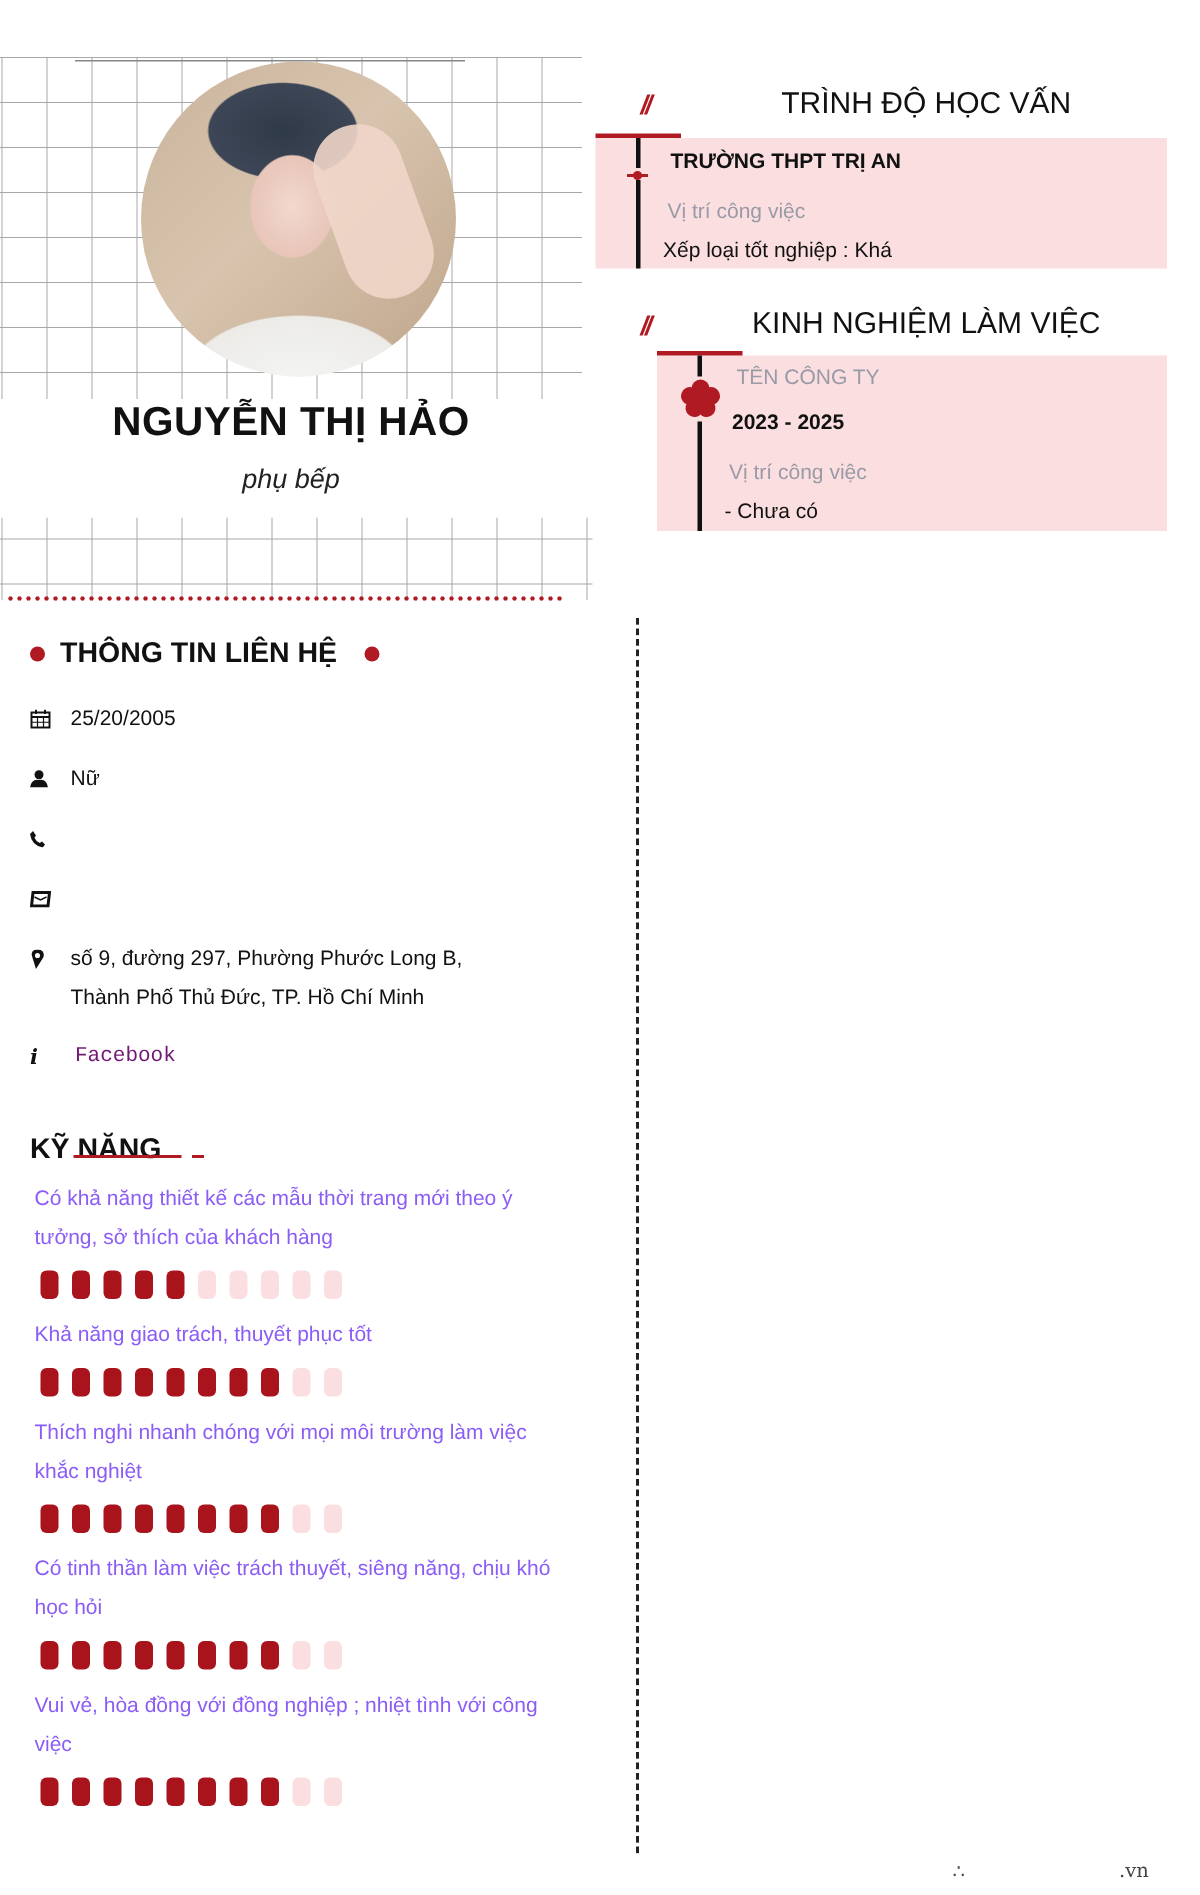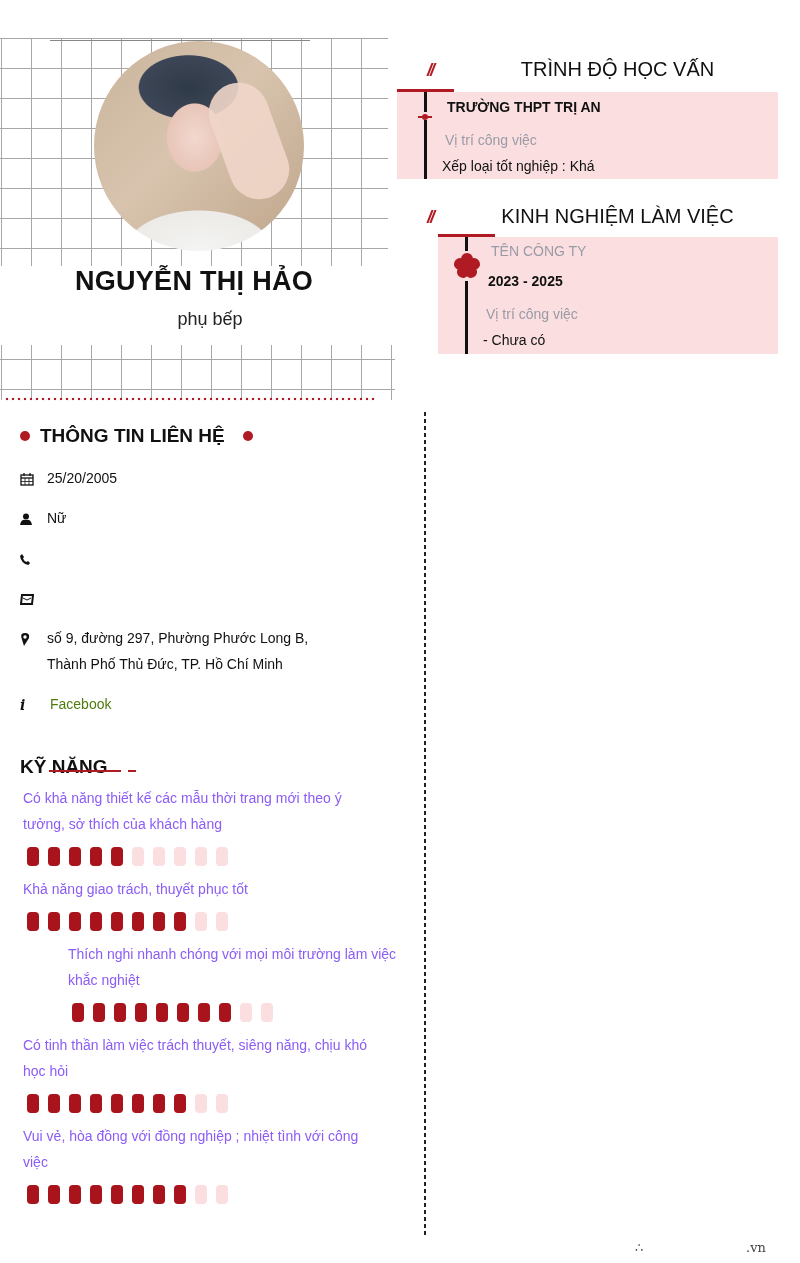--- a/index.html
+++ b/index.html
@@ -39,22 +39,22 @@
   }
   .avatar-hand {
     position: absolute; left: 125px; top: 40px; width: 60px; height: 120px; border-radius: 30px;
     background: #f0d6c9; transform: rotate(-20deg); opacity: 0.9;
   }
   .person-name {
     position: absolute; left: 0; width: 388px; top: 266px; text-align: center;
     font-size: 27px; font-weight: bold; color: #111; letter-spacing: 0.3px;
   }
   .person-title {
-    position: absolute; left: 16px; width: 388px; top: 309px; text-align: center;
-    font-size: 18px; color: #222;
+    position: absolute; left: 0; width: 388px; top: 309px; text-align: center;
+    font-size: 18px; color: #222; font-style: italic;
   }
   .dotted-red {
     position: absolute; left: 4px; top: 397px; width: 372px; height: 4px;
     background-image: radial-gradient(circle, #b01a22 1.3px, transparent 1.6px);
     background-size: 6px 4px;
   }
 
   
   .section-r { position: absolute; left: 397px; width: 381px; }
   .sec-head { position: relative; height: 30px; }
@@ -216,21 +216,21 @@
     <svg width="10" height="13" viewBox="0 0 10 13">
         <path d="M5 0 Q10 0 9 5 L4 13 L1.5 5 Q0 0 5 0 Z" fill="#111"></path>
         <circle cx="5" cy="4" r="1.7" fill="#fff"></circle>
       </svg>
   </span>
   <span class="c-text">số 9, đường 297, Phường Phước Long B, Thành Phố Thủ Đức, TP. Hồ Chí Minh</span>
 </div>
 
 <div class="contact-row" style="top:696px;">
   <span class="c-icon" style="font-family:'DejaVu Serif',serif;font-weight:bold;font-style:italic;font-size:14px;">i</span>
-  <span class="c-text" style="color:#4d7c0f;margin-left:3px;">Facebook</span>
+  <span class="c-text" style="color:#701a75;margin-left:3px;font-family:Liberation Mono, monospace;">Facebook</span>
 </div>
 
 <div class="skills-head">
   <span class="bullet"></span>
   <span class="skills-title">KỸ NĂNG</span>
 </div>
 <div class="skills-underline"></div>
 <div class="skills-underline2"></div>
 
 <div class="skill" style="top:785px;">
@@ -256,21 +256,21 @@
       <span class="dot on"></span>
       <span class="dot on"></span>
       <span class="dot on"></span>
       <span class="dot on"></span>
       <span class="dot on"></span>
       <span class="dot on"></span>
       <span class="dot"></span>
       <span class="dot"></span>
     </div>
 </div>
-<div class="skill" style="top:941px;margin-left:45px;">
+<div class="skill" style="top:941px;">
   <div class="skill-text">Thích nghi nhanh chóng với mọi môi trường làm việc khắc nghiệt</div>
   <div class="dots">
       <span class="dot on"></span>
       <span class="dot on"></span>
       <span class="dot on"></span>
       <span class="dot on"></span>
       <span class="dot on"></span>
       <span class="dot on"></span>
       <span class="dot on"></span>
       <span class="dot on"></span>

